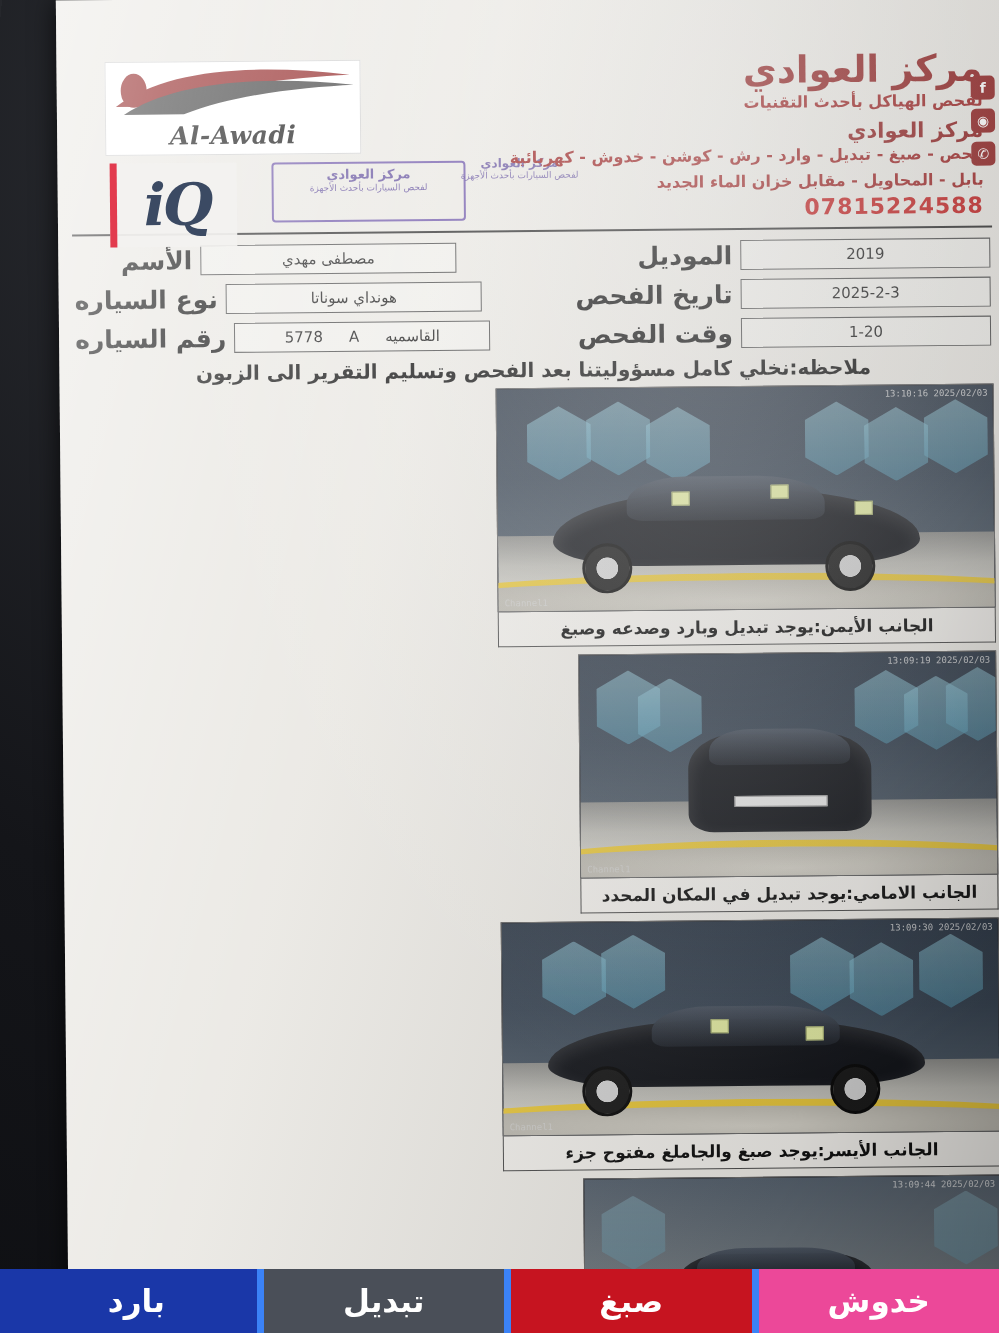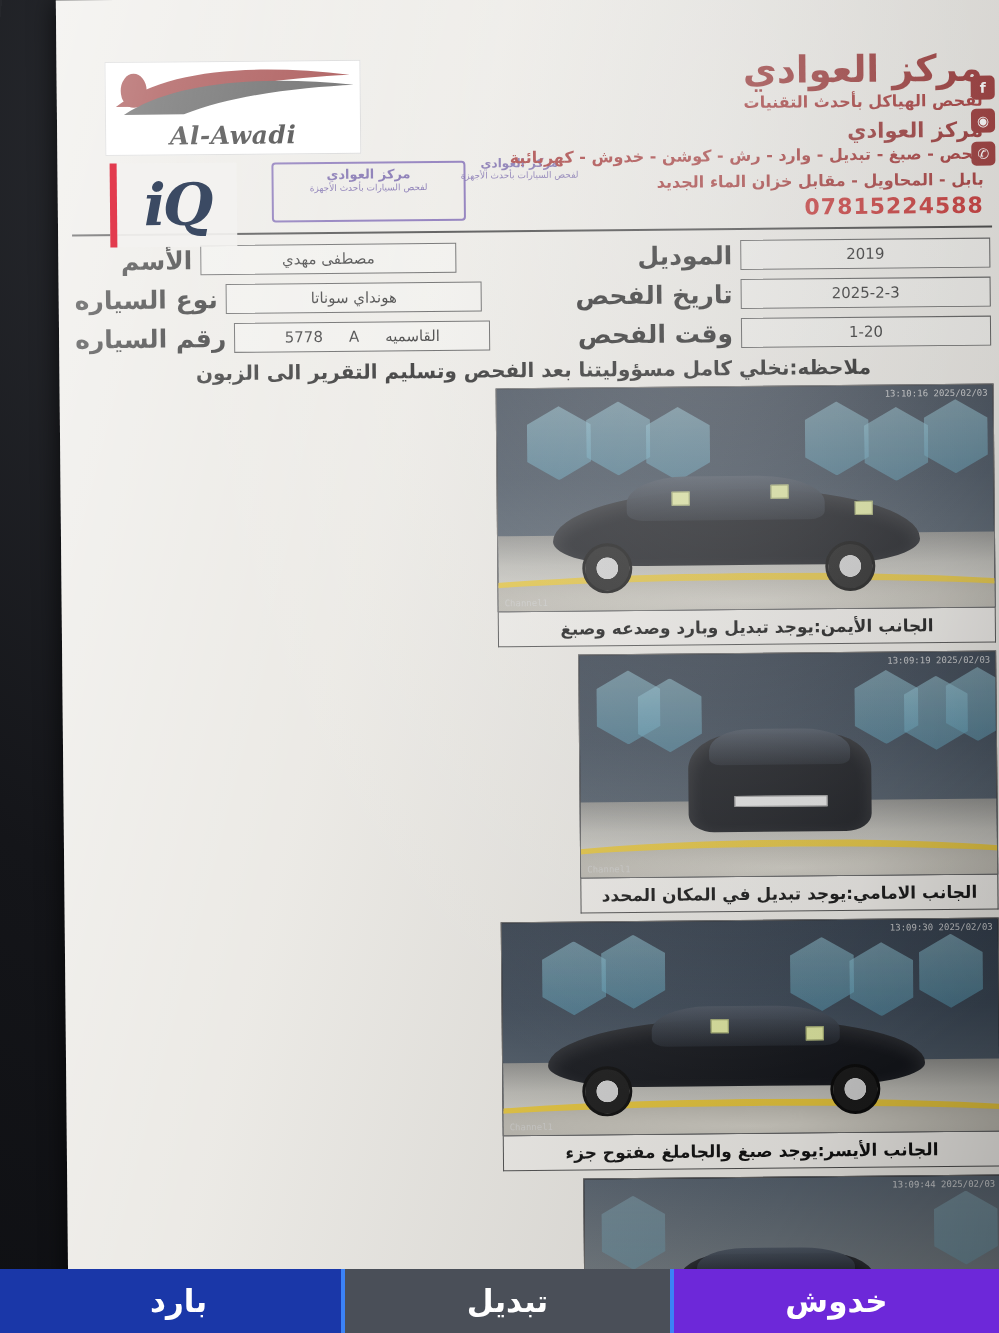--- a/index.html
+++ b/index.html
@@ -180,21 +180,21 @@
   }
 
   
   .legend{
     position:absolute;left:0;right:0;bottom:0;height:64px;
     display:flex;
   }
   .lg{
     flex:1;display:flex;align-items:center;justify-content:center;
     color:#fff;font-size:31px;font-weight:bold;letter-spacing:1px;
-    border-left:4px solid #3b82f6;
+    border-left:7px solid #3b82f6;
   }
   .lg:last-child{border-left:none;padding-left:16px;}
 
   
   .iq{
     position:absolute;left:110px;top:163px;width:120px;height:84px;
     background:rgba(243,242,240,.92);
     border-left:7px solid #e23b4e;
     z-index:60;
     display:flex;align-items:center;justify-content:center;
@@ -400,22 +400,25 @@
 
     </div>
   </div>
 </div>
 
 <div class="iq">
   <span>iQ</span>
 </div>
 
 <div class="legend">
-  <div class="lg" style="background:#6d28d9">
+  <div class="lg" style="background:#ec4899">
       <span>خدوش</span>
+    </div>
+  <div class="lg" style="background:#c61420">
+      <span>صبغ</span>
     </div>
   <div class="lg" style="background:#4a4f58">
       <span>تبديل</span>
     </div>
   <div class="lg" style="background:#1a37a8">
       <span>بارد</span>
     </div>
 </div>
 
 </body></html>

